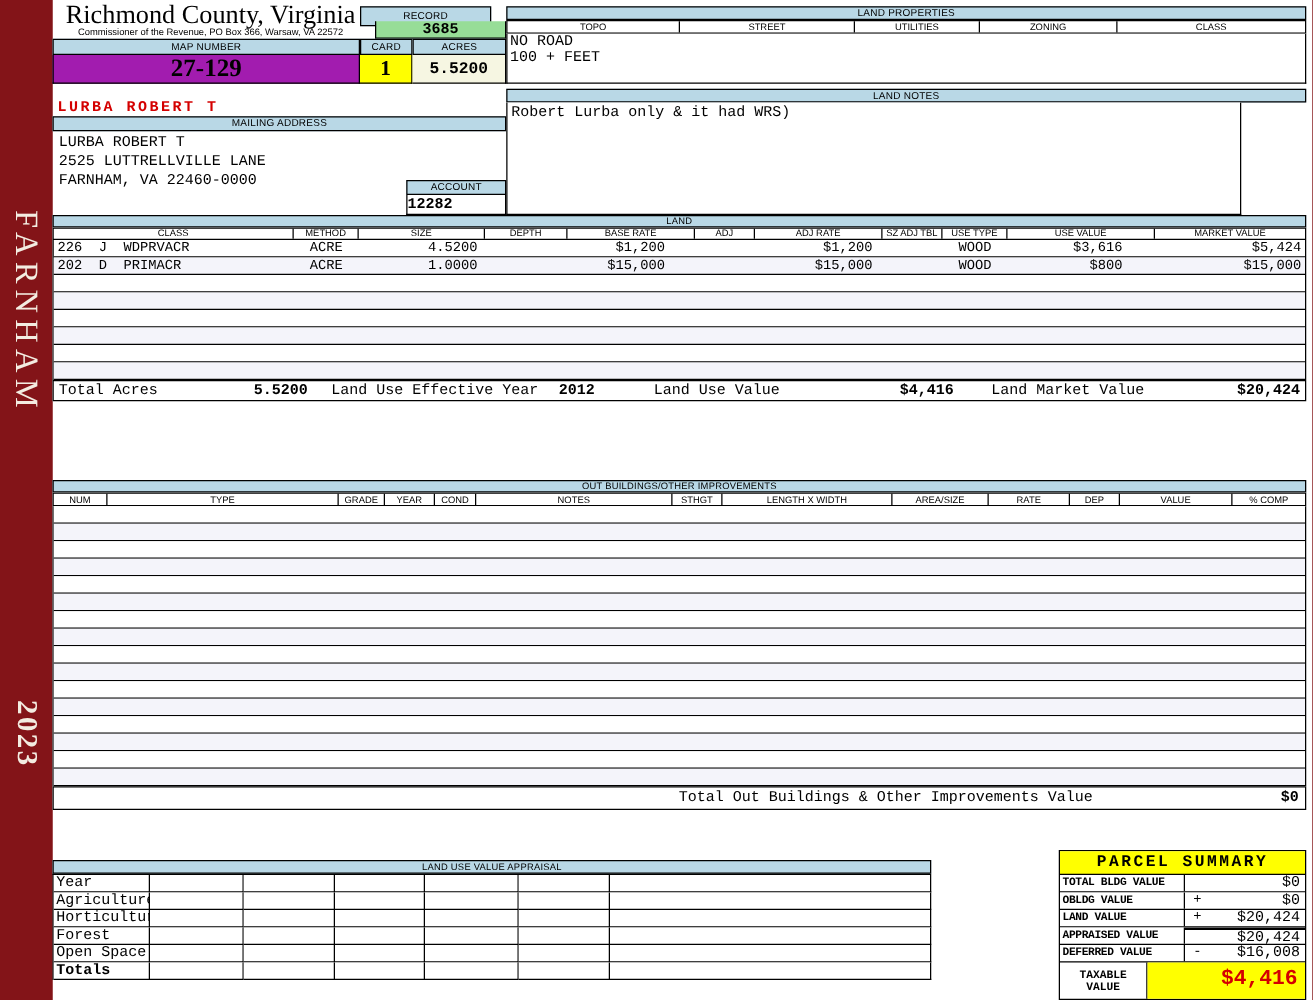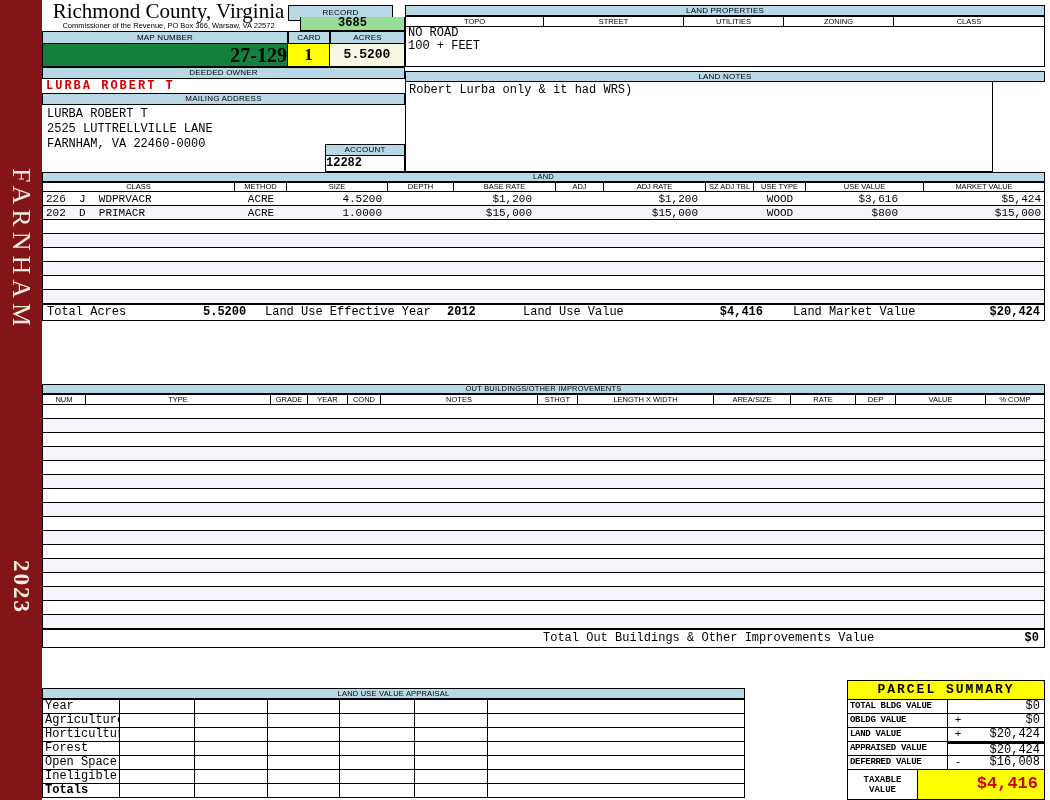--- a/index.html
+++ b/index.html
@@ -57,40 +57,39 @@
 
   <div class="abs" style="left:42px;top:0;width:253px;height:31px;text-align:center">
     <div class="serif" style="font-size:21px;line-height:22px">Richmond County, Virginia</div>
     <div style="font-size:7.5px;line-height:8px">Commissioner of the Revenue, PO Box 366, Warsaw, VA 22572</div>
   </div>
 
   <div class="abs bar" style="left:288px;top:5px;width:105px;height:16px">RECORD</div>
   <div class="abs mono" style="left:300px;top:17px;width:105px;height:14px;background:#97dd97;border:1px solid #000;border-top:none;font-size:12px;font-weight:bold;text-align:center;line-height:13px">3685</div>
 
   <div class="abs bar" style="left:42px;top:31px;width:246px;height:13px">MAP NUMBER</div>
-  <div class="abs serif" style="left:42px;top:44px;width:246px;height:23px;background:#15803d;border:1px solid #000;border-top:none;font-size:20px;font-weight:bold;text-align:right;line-height:22px">27-129</div>
+  <div class="abs serif" style="left:42px;top:44px;width:246px;height:23px;background:#a21caf;border:1px solid #000;border-top:none;font-size:20px;font-weight:bold;text-align:center;line-height:22px">27-129</div>
   <div class="abs bar" style="left:288px;top:31px;width:42px;height:13px">CARD</div>
   <div class="abs serif" style="left:288px;top:44px;width:42px;height:23px;background:#ffff00;border:1px solid #000;border-top:none;border-left:none;font-size:17px;font-weight:bold;text-align:center;line-height:21px">1</div>
   <div class="abs bar" style="left:330px;top:31px;width:75px;height:13px">ACRES</div>
   <div class="abs mono" style="left:330px;top:44px;width:75px;height:23px;background:#f6f6e2;border:1px solid #000;border-top:none;border-left:none;font-size:13px;font-weight:bold;text-align:center;line-height:21px">5.5200</div>
 
   <div class="abs bar" style="left:405px;top:5px;width:640px;height:11px">LAND PROPERTIES</div>
   <div class="abs hrow" style="left:405px;top:16px;width:640px;height:11px">
     <div class="hcell" style="width:138px">TOPO</div>
     <div class="hcell" style="width:140px">STREET</div>
     <div class="hcell" style="width:100px">UTILITIES</div>
     <div class="hcell" style="width:110px">ZONING</div>
     <div class="hcell">CLASS</div>
   </div>
   <div class="abs box mono" style="left:405px;top:27px;width:640px;height:40px;border-top:none;font-size:12px;line-height:13px">
     <div style="padding-left:2px">NO ROAD</div>
     <div style="padding-left:2px">100 + FEET</div>
   </div>
 
-  <div class="abs bar" style="left:42px;top:67px;width:363px;height:12px">DEEDED OWNER</div>
   <div class="abs mono" style="left:42px;top:79px;width:363px;height:14px;font-size:12px;font-weight:bold;color:#d40000;letter-spacing:2px;padding-left:4px;line-height:14px">LURBA ROBERT T</div>
   <div class="abs bar" style="left:42px;top:93px;width:363px;height:12px">MAILING ADDRESS</div>
   <div class="abs mono" style="left:42px;top:105px;width:363px;height:67px;font-size:12px;line-height:15px;padding:2px 0 0 5px">
     <div>LURBA ROBERT T</div>
     <div>2525 LUTTRELLVILLE LANE</div>
     <div></div>
     <div>FARNHAM, VA 22460-0000</div>
   </div>
   <div class="abs bar" style="left:325px;top:144px;width:80px;height:12px">ACCOUNT</div>
   <div class="abs mono box" style="left:325px;top:156px;width:80px;height:16px;border-top:none;font-size:12px;font-weight:bold;text-align:left;line-height:14px">12282</div>
@@ -238,29 +237,20 @@
     <div class="ap-row">
       <div class="ap-cell ap-label" style="width:77px">Open Space</div>
       <div class="ap-cell" style="width:75px"></div>
       <div class="ap-cell" style="width:73px"></div>
       <div class="ap-cell" style="width:72px"></div>
       <div class="ap-cell" style="width:75px"></div>
       <div class="ap-cell" style="width:73px"></div>
       <div class="ap-cell" style="flex:1"></div>
     </div>
     <div class="ap-row">
-      <div class="ap-cell ap-label" style="width:77px">Ineligible</div>
-      <div class="ap-cell" style="width:75px"></div>
-      <div class="ap-cell" style="width:73px"></div>
-      <div class="ap-cell" style="width:72px"></div>
-      <div class="ap-cell" style="width:75px"></div>
-      <div class="ap-cell" style="width:73px"></div>
-      <div class="ap-cell" style="flex:1"></div>
-    </div>
-    <div class="ap-row">
       <div class="ap-cell ap-label" style="width:77px;font-weight:bold">Totals</div>
       <div class="ap-cell" style="width:75px"></div>
       <div class="ap-cell" style="width:73px"></div>
       <div class="ap-cell" style="width:72px"></div>
       <div class="ap-cell" style="width:75px"></div>
       <div class="ap-cell" style="width:73px"></div>
       <div class="ap-cell" style="flex:1"></div>
     </div>
   </div>
 

